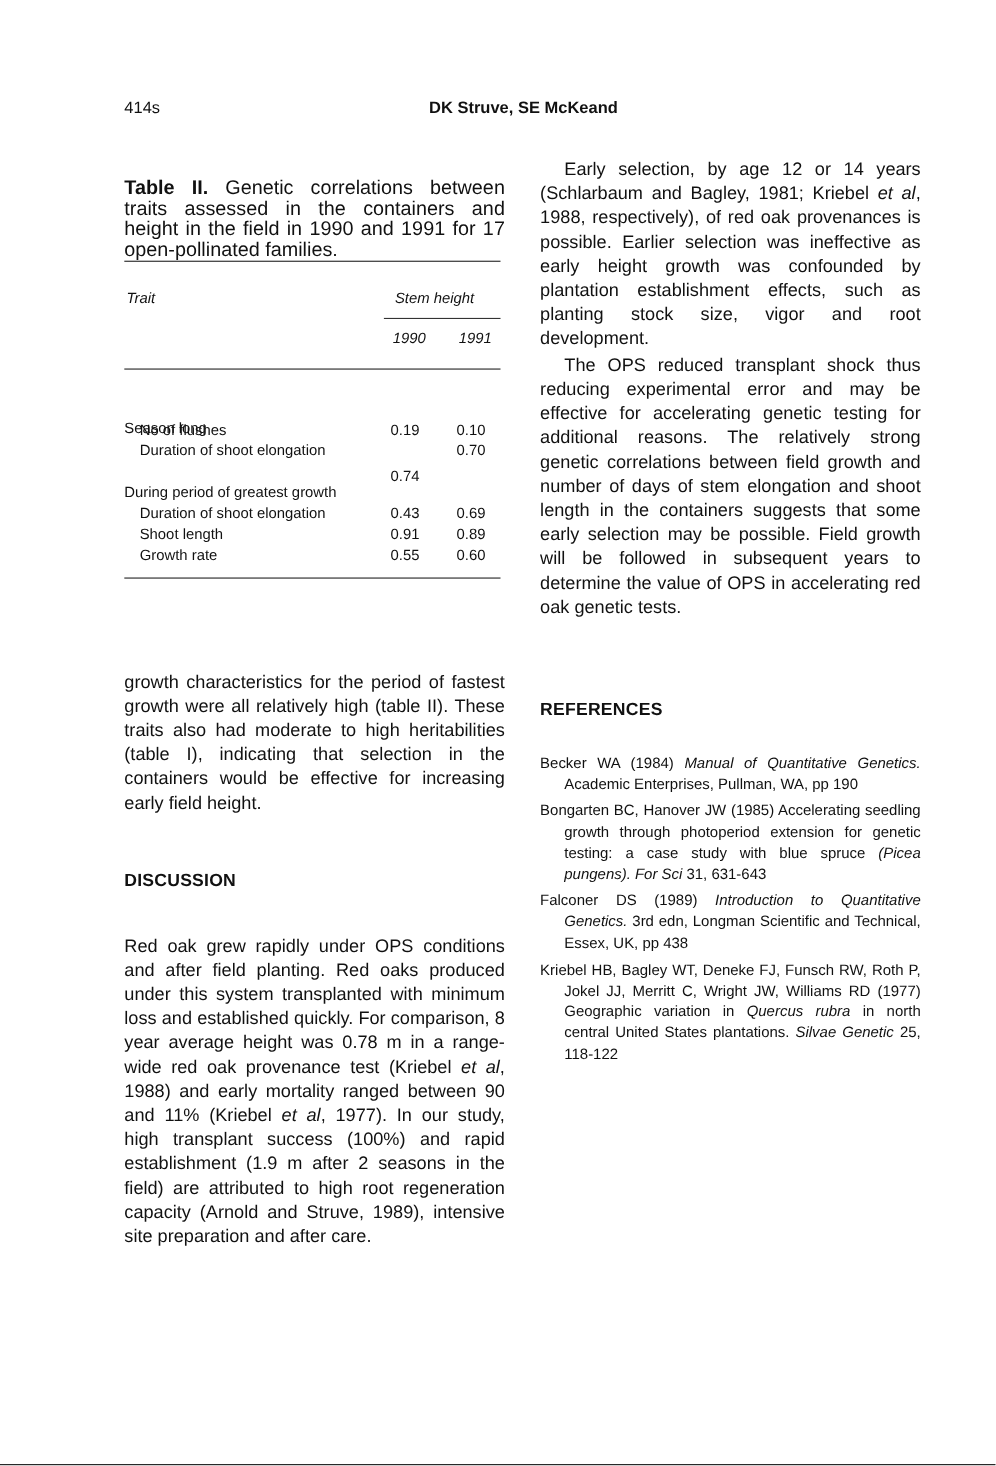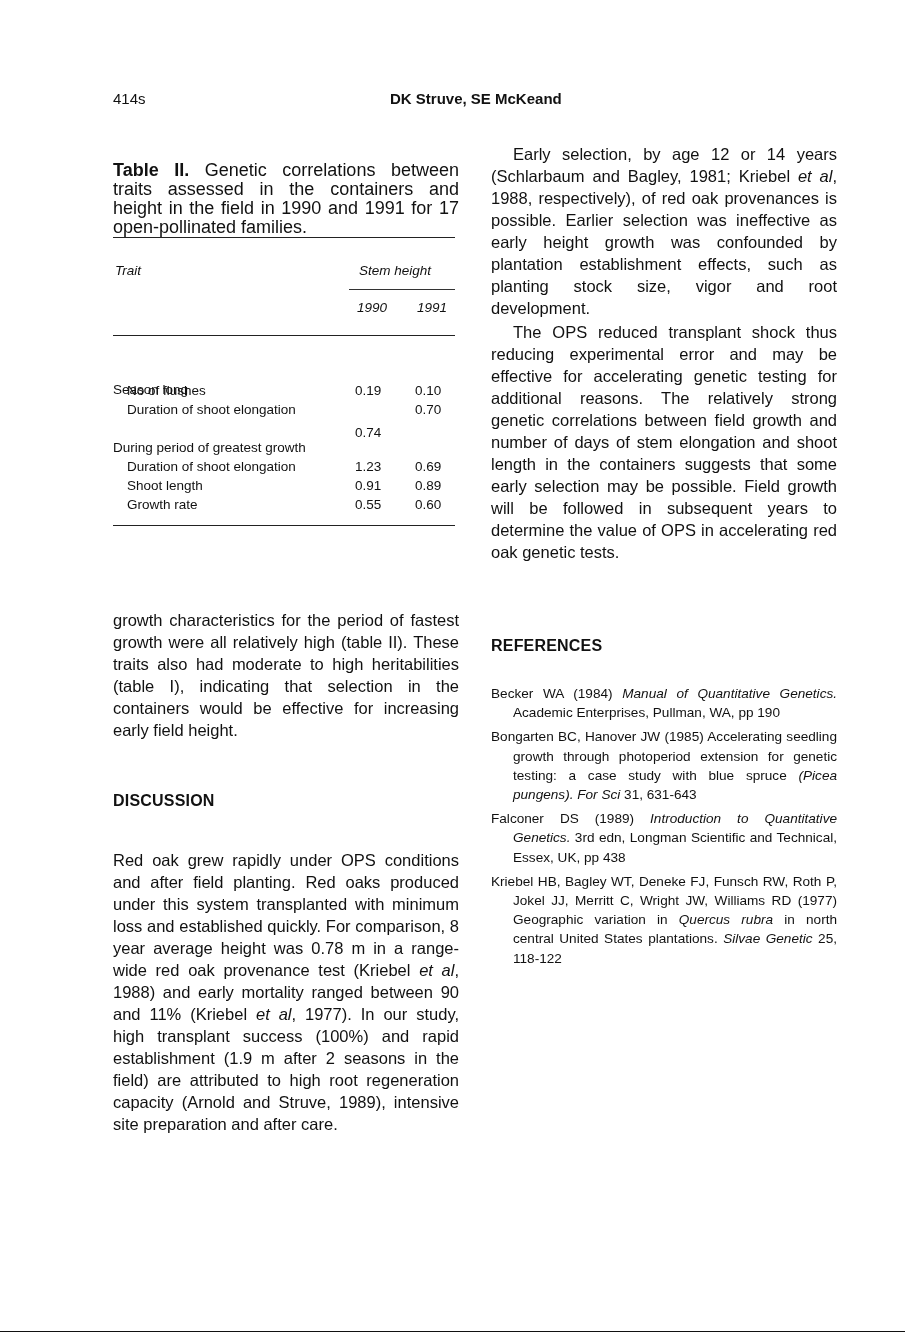--- a/index.html
+++ b/index.html
@@ -68,21 +68,21 @@
     </div>
     <div>
       <div class="row-label indent" style="top:165px;">Duration of shoot elongation</div>
       <div class="cell" style="left:242px;top:160px;margin-top:28px;">0.74</div>
       <div class="cell" style="left:302px;top:165px;">0.70</div>
     </div>
 
     <div class="row-label" style="top:203px;">During period of greatest growth</div>
     <div>
       <div class="row-label indent" style="top:222px;">Duration of shoot elongation</div>
-      <div class="cell" style="left:242px;top:222px;">1.23</div>
+      <div class="cell" style="left:242px;top:222px;">0.43</div>
       <div class="cell" style="left:302px;top:222px;">0.69</div>
     </div>
     <div>
       <div class="row-label indent" style="top:241px;">Shoot length</div>
       <div class="cell" style="left:242px;top:241px;">0.91</div>
       <div class="cell" style="left:302px;top:241px;">0.89</div>
     </div>
     <div>
       <div class="row-label indent" style="top:260px;">Growth rate</div>
       <div class="cell" style="left:242px;top:260px;">0.55</div>

